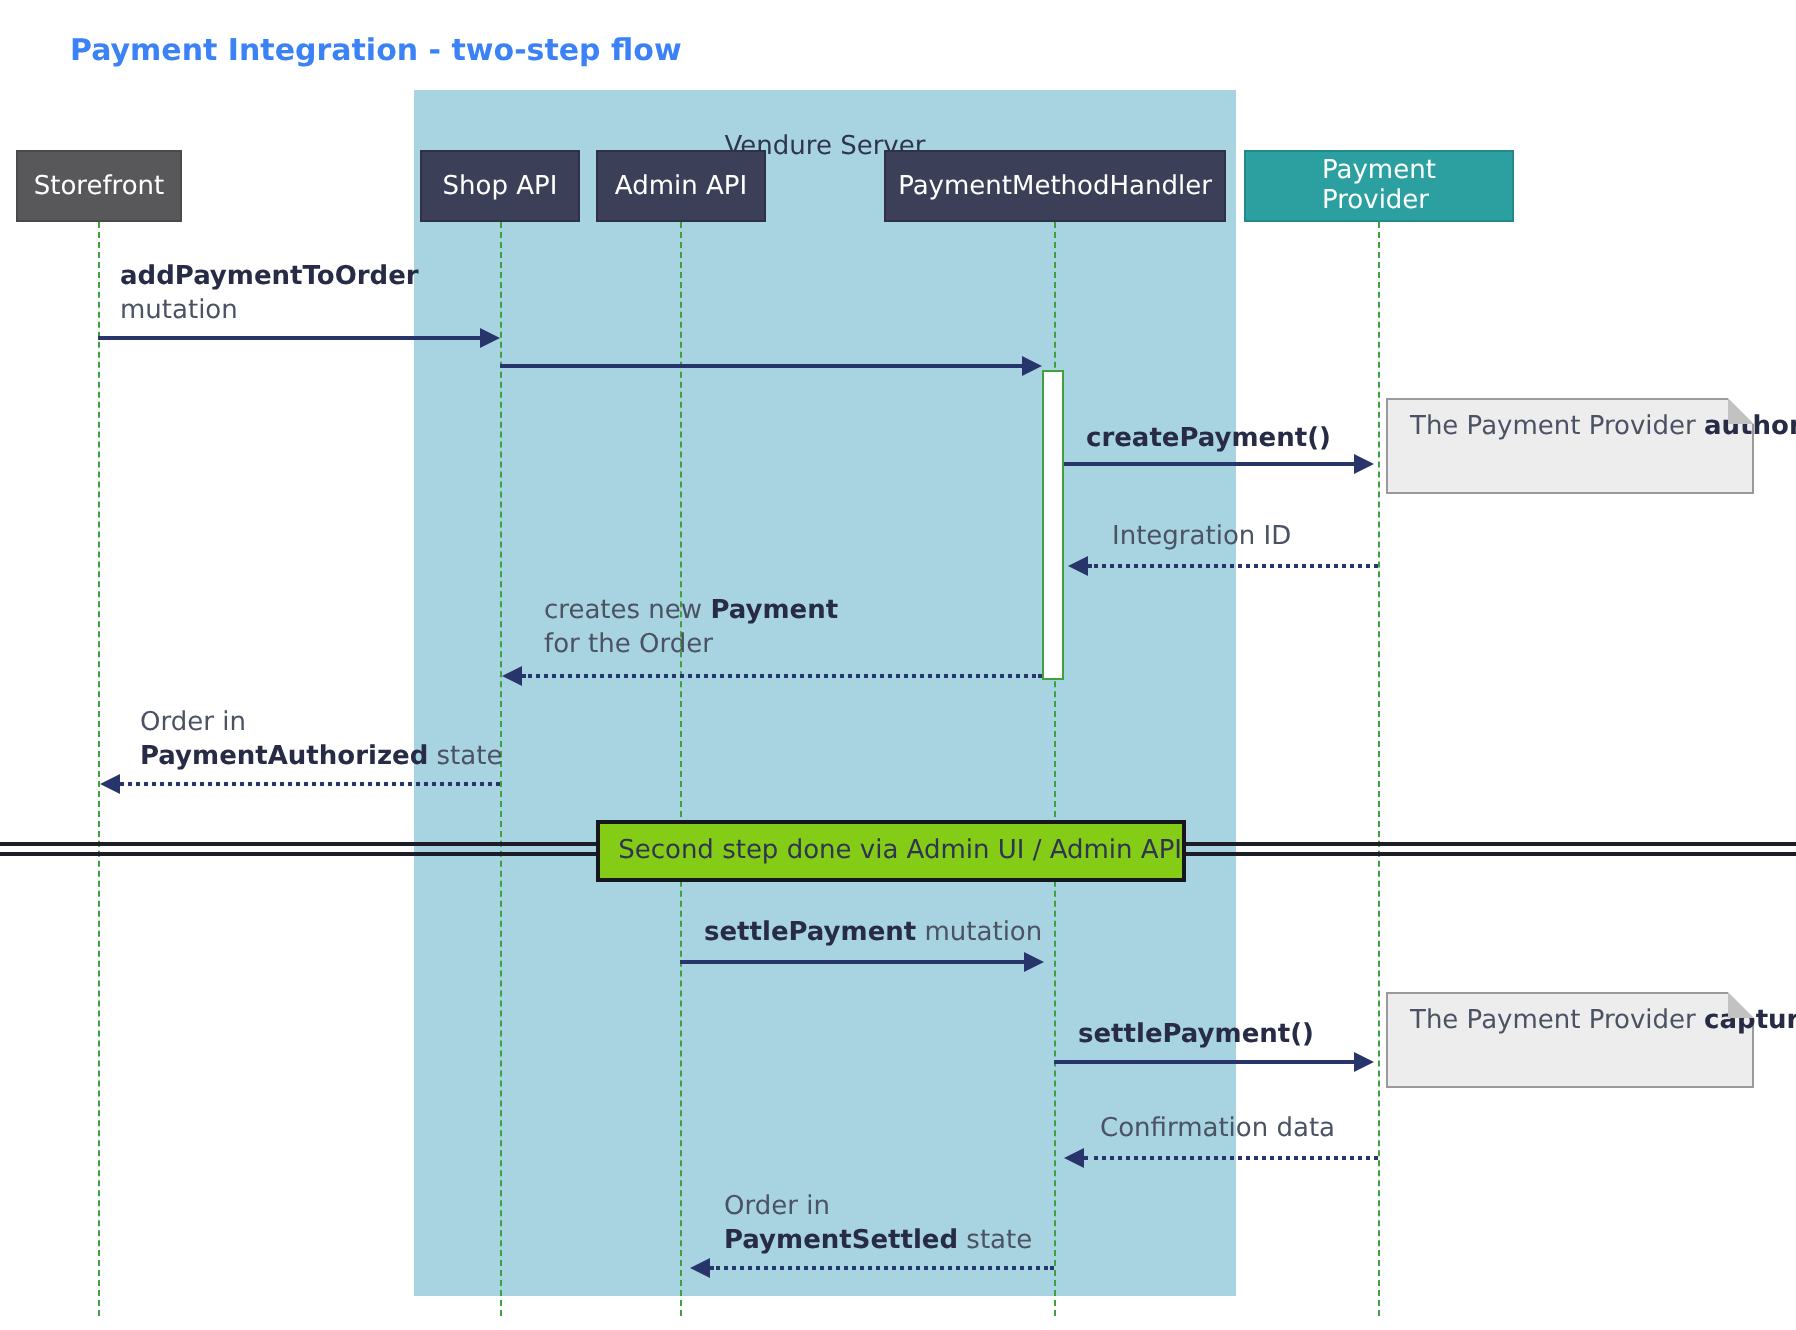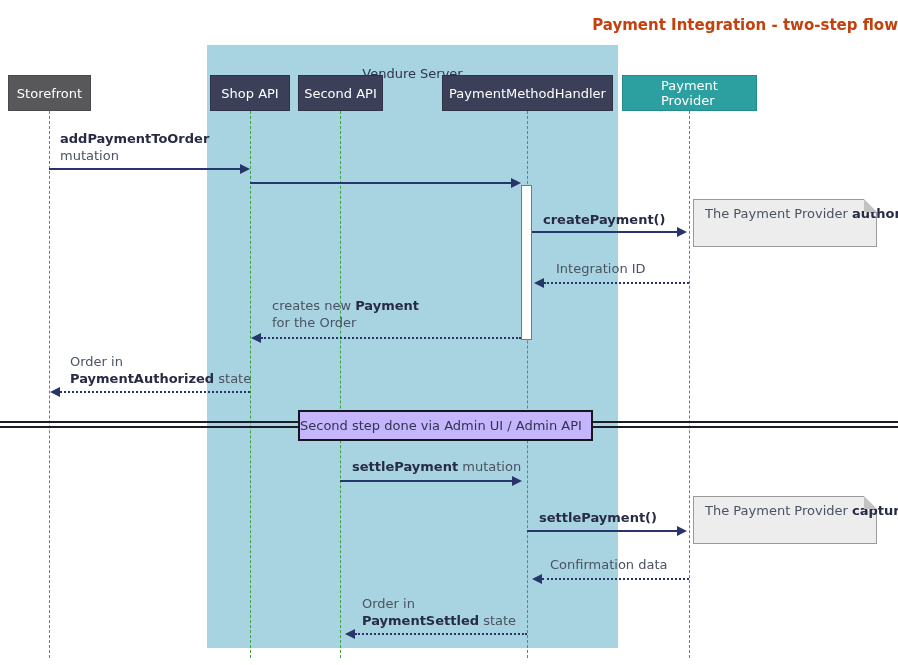--- a/index.html
+++ b/index.html
@@ -2,22 +2,22 @@
 <html><head>
 <meta charset="utf-8">
 <style>
   html,body{margin:0;padding:0;background:#ffffff;}
   .canvas{
     position:relative;width:898px;height:665px;background:#ffffff;overflow:hidden;
     font-family:"DejaVu Sans","Liberation Sans",sans-serif;font-size:13px;color:#4a5263;
   }
   .abs{position:absolute;}
   .title{
-    left:0;right:0;top:16px;text-align:right;
-    font-size:15px;font-weight:bold;color:#c2410c;
+    left:0;right:0;top:16px;text-align:left;
+    font-size:15px;font-weight:bold;color:#3b82f6;padding-left:35px;
   }
   .server-box{left:207px;top:45px;width:411px;height:603px;background:#a8d3e0;}
   .server-label{left:207px;top:51px;width:411px;text-align:center;color:#2f3550;margin-top:15px;}
   .lifeline{top:111px;height:547px;width:0;border-left:1px dashed #3ea13e;}
   .participant{
     top:75px;height:36px;display:flex;align-items:center;justify-content:center;
     color:#ffffff;box-sizing:border-box;
   }
   .p-navy{background:#3b3f58;border:1px solid #2e3147;}
   .p-gray{background:#58585b;border:1px solid #4a4a4c;}
@@ -37,23 +37,23 @@
     content:"";position:absolute;left:-10px;top:-6px;width:0;height:0;
     border-top:5px solid transparent;border-bottom:5px solid transparent;
     border-right:10px solid #27356a;
   }
   .msg-label{line-height:17px;white-space:nowrap;}
   .msg-label .ln{display:block;}
   .b{font-weight:bold;color:#272b46;}
   .p{color:#4a5263;}
   .divider-line{left:0;width:898px;height:2px;background:#1d1d28;}
   .divider-box{
-    left:298px;top:410px;width:295px;height:31px;background:#c4b5fd;
+    left:298px;top:410px;width:295px;height:31px;background:#84cc16;
     border:2px solid #16161d;box-sizing:border-box;
-    display:flex;align-items:center;justify-content:flex-start;
+    display:flex;align-items:center;justify-content:flex-end;
     color:#2f3550;white-space:nowrap;
   }
   .note{
     left:693px;width:184px;height:48px;background:#ededed;border:1px solid #9a9a9a;
     box-sizing:border-box;padding:5px 11px;line-height:18px;white-space:nowrap;
   }
   .note::after{
     content:"";position:absolute;top:-1px;right:-1px;width:0;height:0;
     border-style:solid;border-width:0 13px 13px 0;
     border-color:#ffffff #ffffff #c2c2c2 transparent;
@@ -144,21 +144,21 @@
     <span class="ln"><span class="b">captures</span></span>
   </div>
 
   <div class="abs participant p-gray" style="left:8px;width:83px">
     <span>Storefront</span>
   </div>
   <div class="abs participant p-navy" style="left:210px;width:80px">
     <span>Shop API</span>
   </div>
   <div class="abs participant p-navy" style="left:298px;width:85px">
-    <span>Second API</span>
+    <span>Admin API</span>
   </div>
   <div class="abs participant p-navy" style="left:442px;width:171px">
     <span>PaymentMethodHandler</span>
   </div>
   <div class="abs participant p-teal" style="left:622px;width:135px">
     <span>Payment Provider</span>
   </div>
 
 </div>
 

